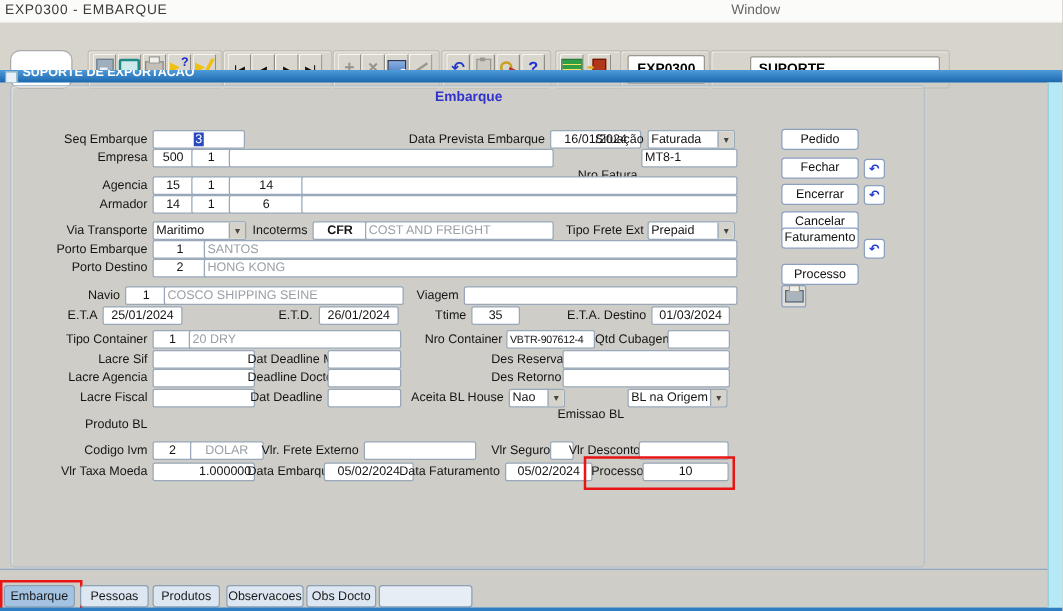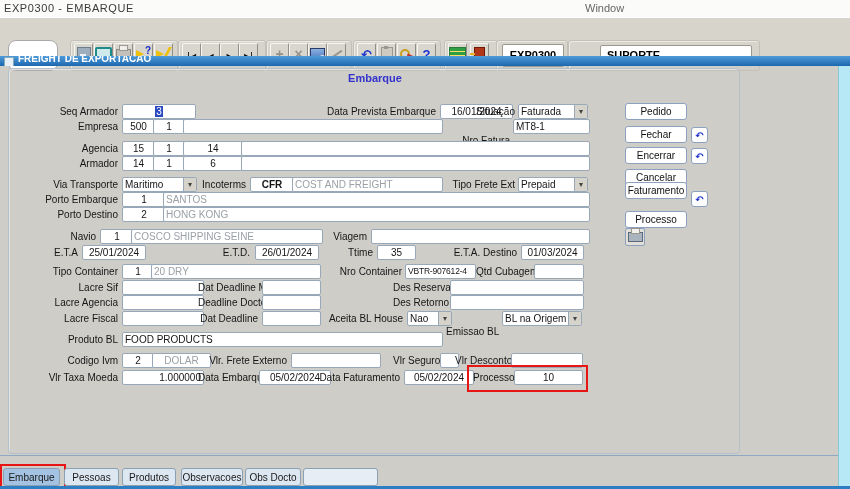--- a/index.html
+++ b/index.html
@@ -166,27 +166,27 @@
       </div>
 
     <div class="gpanel" style="left:496px;width:70px"></div>
     <div class="codebox">EXP0300</div>
     <div class="gpanel" style="left:568px;width:190px"></div>
     <div class="userbox">SUPORTE</div>
   </div>
 
   <div class="mdibar">
     <span class="wicon"></span>
-    <span class="t">FREIGHT DE EXPORTACAO</span>
+    <span class="t">SUPORTE DE EXPORTACAO</span>
   </div>
 
   <div class="panel"></div>
   <div class="fhead">Embarque</div>
 
-  <div class="lbl" style="left:28px;top:106px;width:90px">Seq Armador</div>
+  <div class="lbl" style="left:28px;top:106px;width:90px">Seq Embarque</div>
   <div class="fld c" style="left:122px;top:104px;width:68px"><span class="selchar">3</span></div>
   <div class="lbl" style="left:318px;top:106px;width:118px">Data Prevista Embarque</div>
   <div class="fld c" style="left:440px;top:104px;width:67px">16/01/2024</div>
   <div class="lbl" style="left:460px;top:106px;width:55px">Situação</div>
   <div class="fld dd" style="left:518px;top:104px;width:52px"><span>Faturada</span><span class="ddbtn"></span></div>
 
   <div class="lbl" style="left:28px;top:121px;width:90px">Empresa</div>
   <div class="fld c" style="left:122px;top:119px;width:27px">500</div>
   <div class="fld c" style="left:153px;top:119px;width:26px">1</div>
   <div class="fld" style="left:183px;top:119px;width:254px"></div>
@@ -260,21 +260,20 @@
   <div class="lbl" style="left:28px;top:313px;width:90px">Lacre Fiscal</div>
   <div class="fld" style="left:122px;top:311px;width:76px"></div>
   <div class="lbl" style="left:198px;top:313px;width:60px">Dat Deadline</div>
   <div class="fld" style="left:262px;top:311px;width:53px"></div>
   <div class="lbl" style="left:323px;top:313px;width:80px">Aceita BL House</div>
   <div class="fld dd" style="left:407px;top:311px;width:27px"><span>Nao</span><span class="ddbtn"></span></div>
   <div class="lbl" style="left:446px;top:326px;width:52px">Emissao BL</div>
   <div class="fld dd" style="left:502px;top:311px;width:62px"><span>BL na Origem</span><span class="ddbtn"></span></div>
 
   <div class="lbl" style="left:28px;top:334px;width:90px">Produto BL</div>
-  <div class="fld" style="left:122px;top:332px;width:315px">FOOD PRODUCTS</div>
 
   <div class="lbl" style="left:28px;top:355px;width:90px">Codigo Ivm</div>
   <div class="fld c" style="left:122px;top:353px;width:26px">2</div>
   <div class="fld gray c" style="left:152px;top:353px;width:53px">DOLAR</div>
   <div class="lbl" style="left:203px;top:355px;width:84px">Vlr. Frete Externo</div>
   <div class="fld" style="left:291px;top:353px;width:84px"></div>
   <div class="lbl" style="left:393px;top:355px;width:44px">Vlr Seguro</div>
   <div class="fld" style="left:440px;top:353px;width:13px"></div>
   <div class="lbl" style="left:455px;top:355px;width:52px">Vlr Desconto</div>
   <div class="fld" style="left:511px;top:353px;width:66px"></div>

